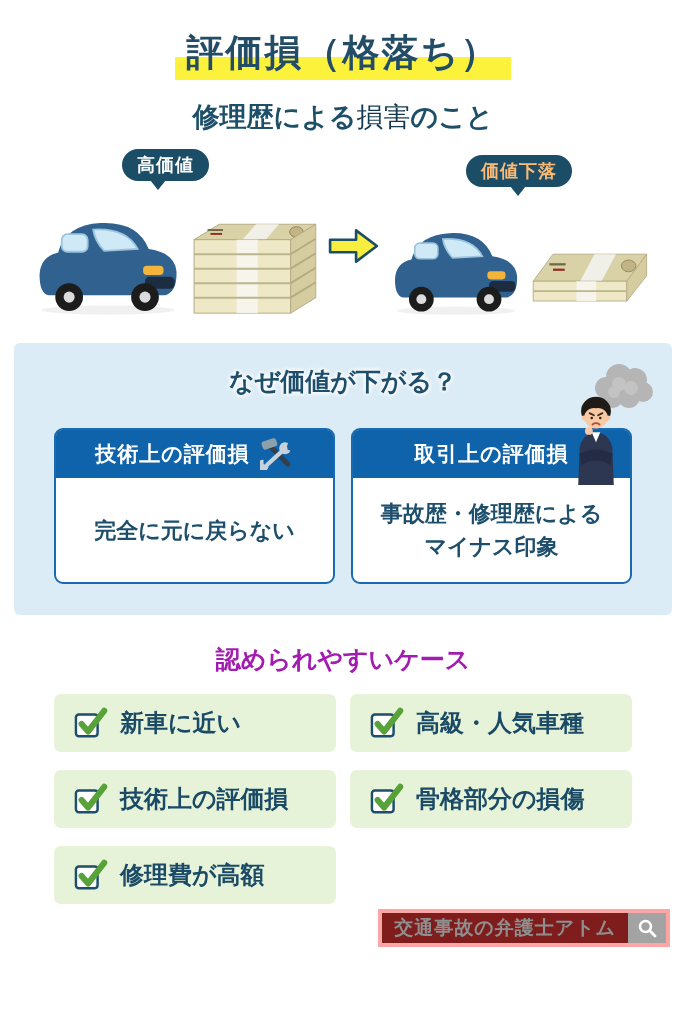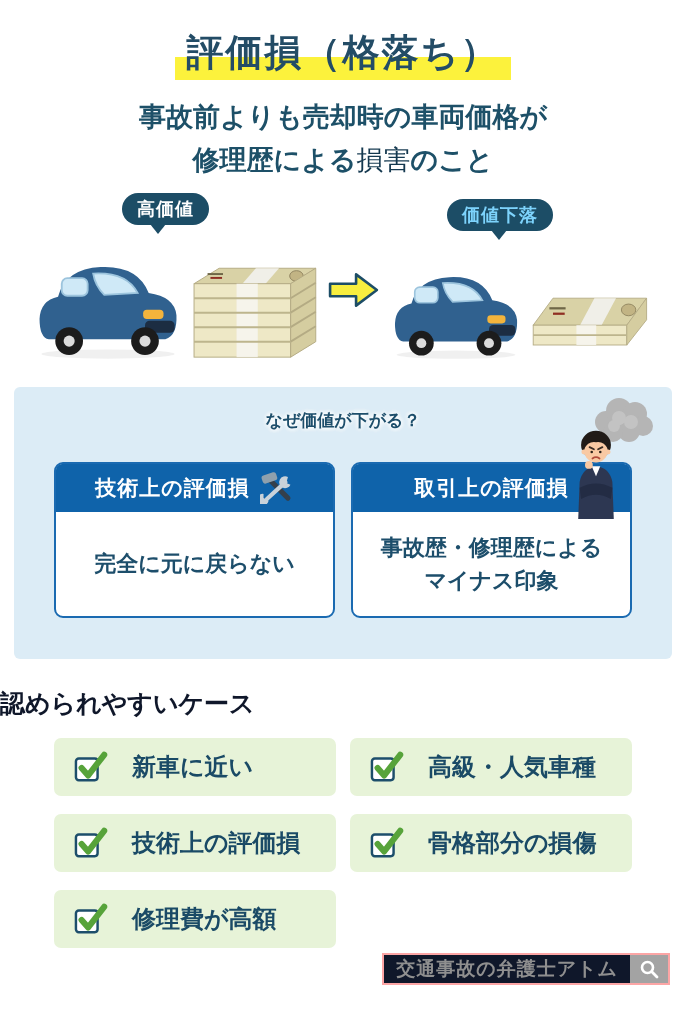--- a/index.html
+++ b/index.html
@@ -32,36 +32,36 @@
     position:absolute; top:0; background:#1c4d66; color:#fff;
     font-size:18px; font-weight:800; padding:4px 15px; border-radius:17px;
     letter-spacing:1px; white-space:nowrap;
   }
   .bubble::after {
     content:""; position:absolute; bottom:-9px; left:28px;
     border-left:8px solid transparent; border-right:8px solid transparent;
     border-top:10px solid #1c4d66;
   }
   .bubble.before { left:122px; }
-  .bubble.after  { left:447px; top:6px; color:#7dd3fc; }
+  .bubble.after  { left:466px; top:6px; color:#fdba74; }
   .bubble.after::after { left:44px; }
   .compare-row {
     position:absolute; left:0; right:0; bottom:0;
     display:flex; align-items:flex-end; justify-content:center; gap:6px;
     padding:0 30px;
   }
   .arrow-wrap { align-self:center; margin:0 4px 28px 2px; }
 
   
   .reasons {
     margin:26px 14px 0 14px; background:#dcecf6; border-radius:6px;
     padding:22px 40px 30px 40px; height:272px;
   }
   .reasons-heading {
-    text-align:center; font-size:17px; font-weight:800; color:#1d4e6b;
+    text-align:center; font-size:25px; font-weight:800; color:#1d4e6b;
     text-shadow:0 0 5px #fff, 0 0 5px #fff, 0 0 5px #fff;
   }
   .cards { display:grid; grid-template-columns:1fr 1fr; gap:16px; margin-top:30px; }
   .card {
     position:relative; background:#fff; border:2px solid #1a6ab1;
     border-radius:9px; overflow:visible;
   }
   .card-header {
     background:#0f63aa; color:#fff; border-radius:6px 6px 0 0;
     height:48px; display:flex; align-items:center; justify-content:center;
@@ -70,61 +70,60 @@
   .card-body {
     height:104px; display:flex; flex-direction:column; align-items:center;
     justify-content:center; font-size:22px; font-weight:800; color:#1d4e6b;
     line-height:1.5; text-align:center; padding:0 6px;
   }
   .man-wrap { position:absolute; top:-40px; right:2px; width:64px; height:96px; z-index:3; }
   .cloud-wrap { position:absolute; top:-66px; right:-26px; width:72px; height:58px; z-index:2; }
 
   
   .cases-heading {
-    margin-top:28px; font-size:25px; font-weight:800; color:#0f172a;
+    margin-top:28px; text-align:center; font-size:25px; font-weight:800; color:#a21caf;
   }
   .cases-grid {
     display:grid; grid-template-columns:1fr 1fr; column-gap:14px; row-gap:18px;
     margin:18px 54px 0 54px;
   }
   .case-item {
     background:#e7f3d8; border-radius:7px; height:58px;
-    display:flex; align-items:center; gap:24px; padding-left:20px;
+    display:flex; align-items:center; gap:12px; padding-left:20px;
     font-size:24px; font-weight:800; color:#1a4a66;
   }
   .check-wrap { width:34px; height:32px; flex:0 0 auto; }
 
   
   .footer-bar {
     display:flex; justify-content:flex-end; margin:5px 16px 0 0;
   }
   .search-box {
-    display:flex; align-items:stretch; height:32px; background:#0f172a;
-    border:2px solid #fca5a5;
+    display:flex; align-items:stretch; height:38px; background:#7f1d1d;
+    border:4px solid #fca5a5;
   }
   .search-text {
     display:flex; align-items:center; padding:0 12px;
     font-size:19px; font-weight:600; color:#8f8f8f; letter-spacing:1px;
   }
   .search-btn {
     width:38px; background:#a3a3a3; display:flex; align-items:center; justify-content:center;
   }
   svg { display:block; }
 </style>
 </head>
 <body>
 
 <div class="page">
 
   <div class="title-wrap">
     <span class="title">評価損（格落ち）</span>
   </div>
 
   <div class="subtitle">
-    <div>事故前よりも売却時の車両価格が</div>
     <div><span>修理歴による</span><span class="em">損害</span><span>のこと</span></div>
   </div>
 
   <div class="compare">
     <span class="bubble before">高価値</span>
     <span class="bubble after">価値下落</span>
 
     <div class="compare-row">
 
       <span>

